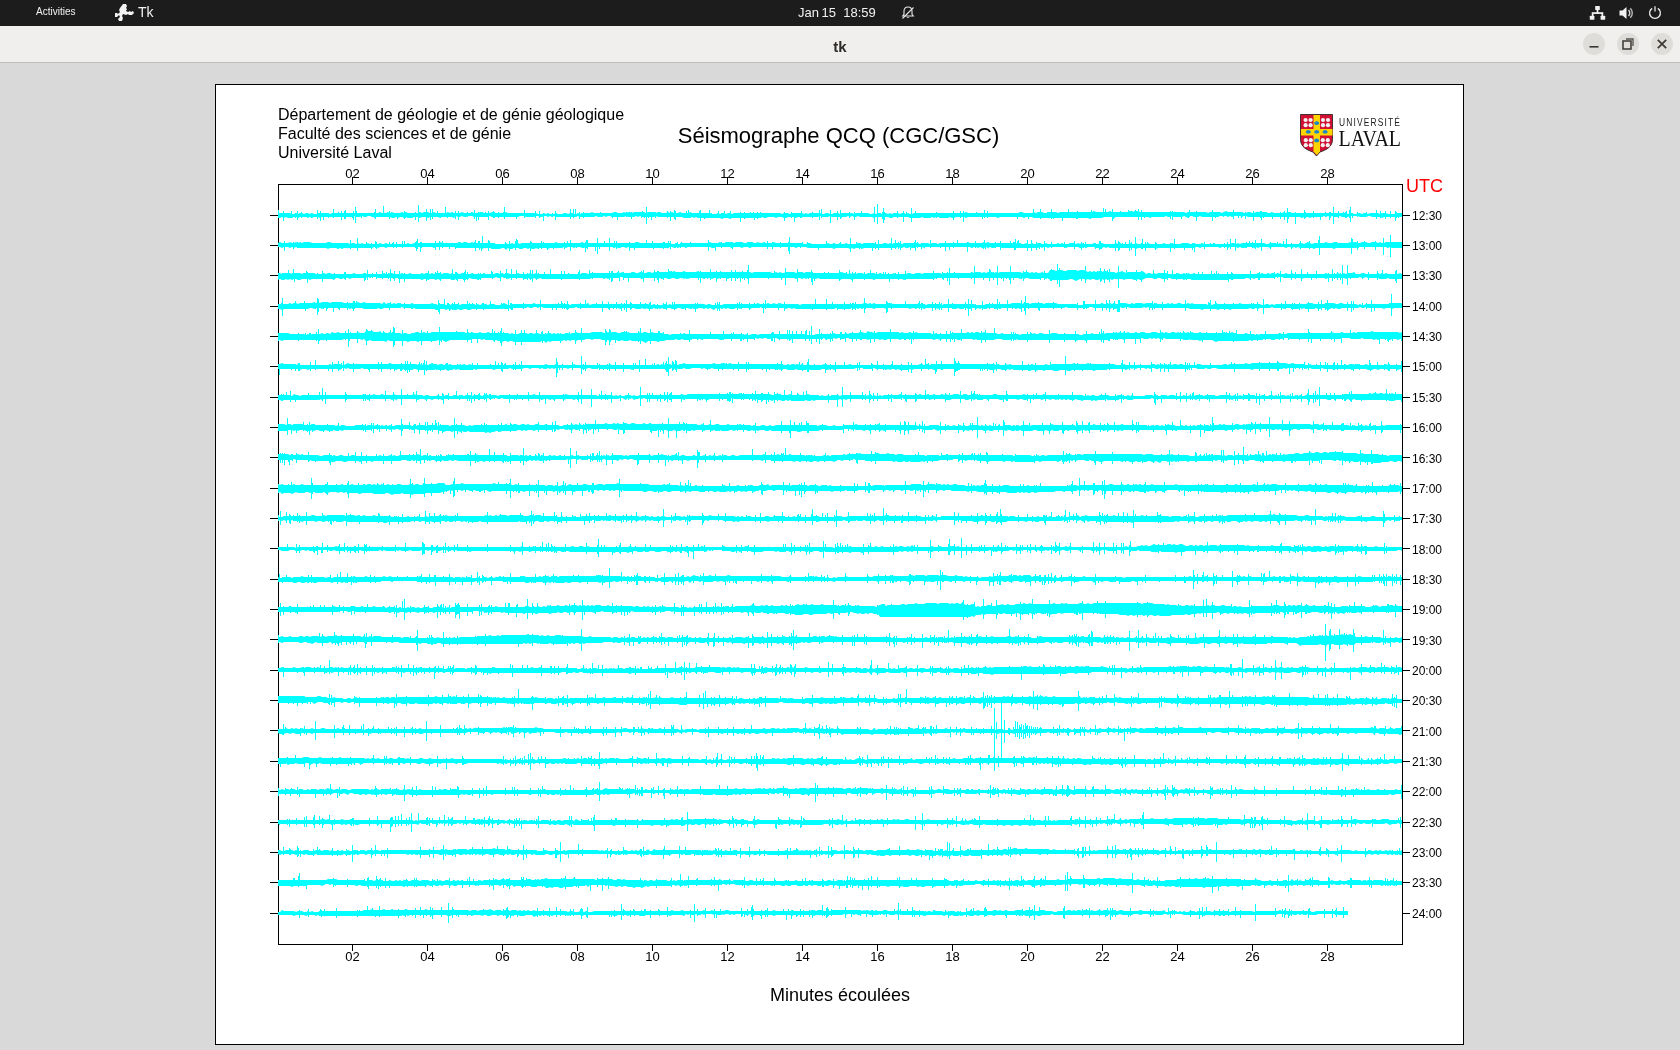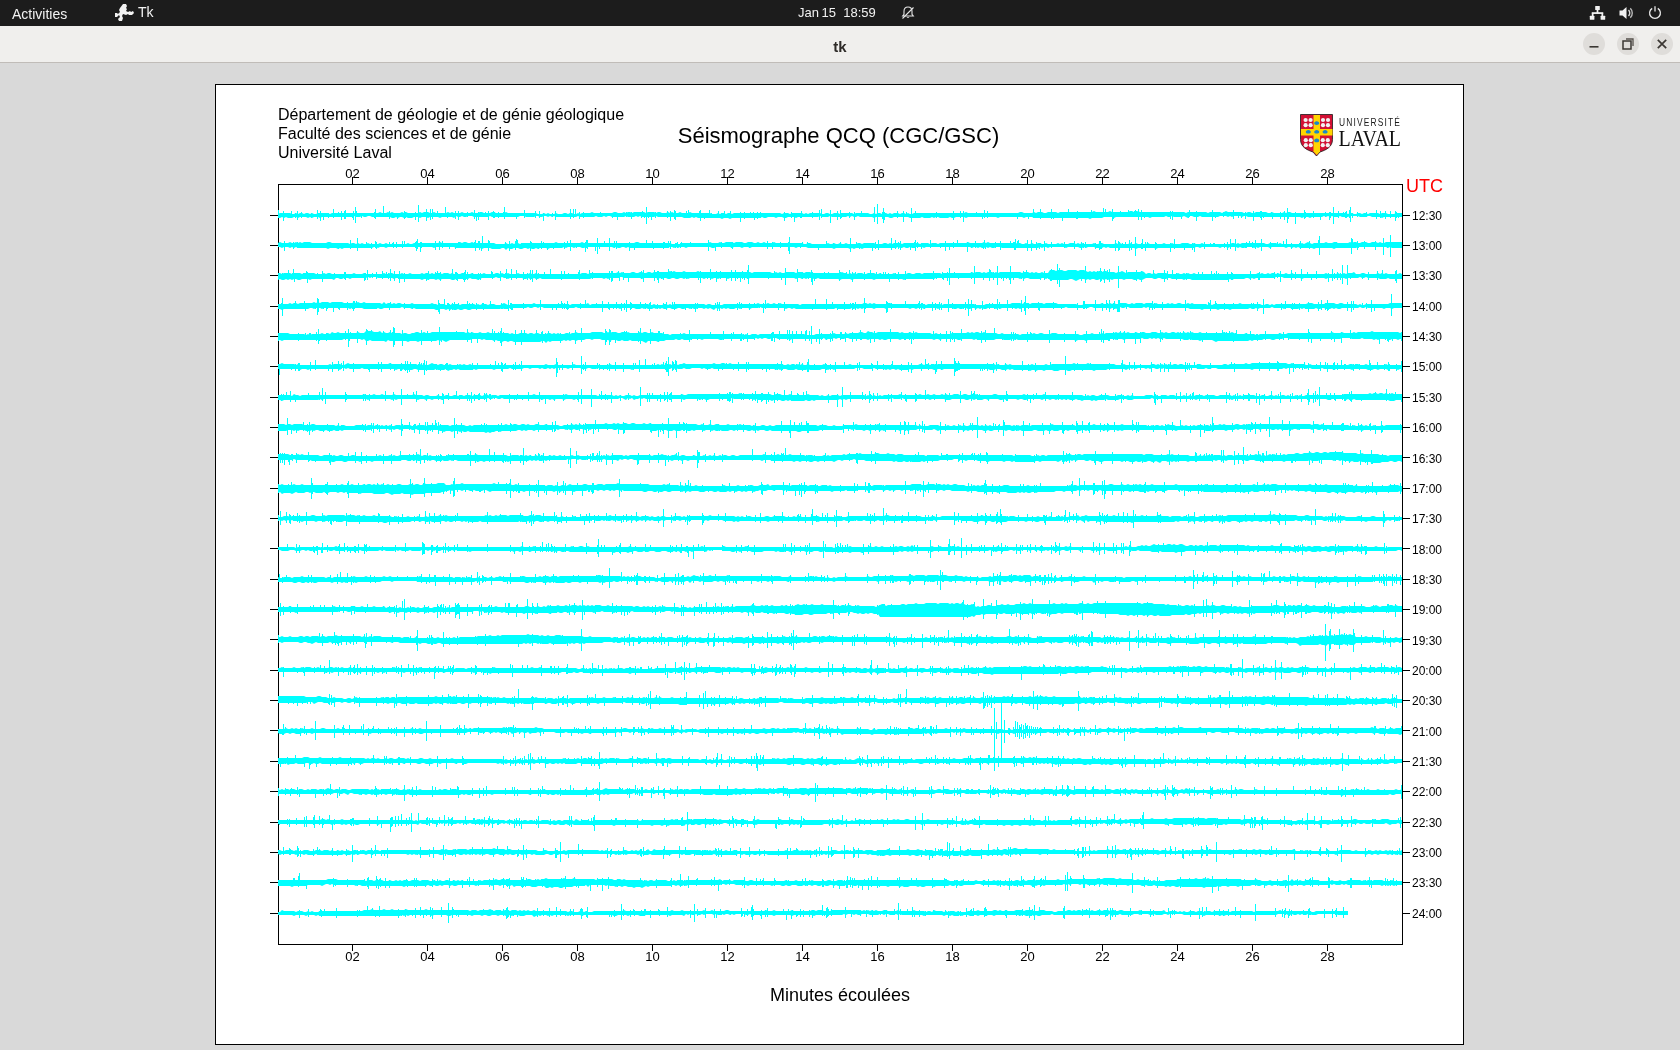--- a/index.html
+++ b/index.html
@@ -3,21 +3,21 @@
 <style>
 * { margin:0; padding:0; box-sizing:border-box; }
 body { width:1680px; height:1050px; overflow:hidden; font-family:"Liberation Sans",sans-serif; background:#d9d9d9; }
 .topbar { position:absolute; left:0; top:0; width:1680px; height:26px; background:#1c1c1c; color:#f2f2f2; font-size:13px; }
 .titlebar { position:absolute; left:0; top:26px; width:1680px; height:37px; background:#f0efed; border-bottom:1px solid #c0bcb8; }
 .desk { position:absolute; left:0; top:63px; width:1680px; height:987px; background:#d9d9d9; }
 .panel { position:absolute; left:215px; top:84px; width:1249px; height:961px; }
 </style></head>
 <body>
 <div class="topbar">
-<span style="position:absolute;left:12px;top:6px;font-size:14px">Activities</span>
+<span style="position:absolute;left:36px;top:6px;font-size:10px">Activities</span>
 <svg style="position:absolute;left:115px;top:3px" width="20" height="20" viewBox="0 0 20 20" fill="#f2f2f2">
 <path d="M8 1 l3 0 1 2 -1 2 1 1 -1 2 2 1 2 -1 1 1 2 -1 1 2 -2 2 -3 0 -1 -1 -2 1 -3 -1 -1 2 1 2 -1 3 -3 0 -1 -2 2 -2 -1 -2 -2 2 -3 0 -1 -2 1 -2 3 0 1 1 2 -2 -1 -2 1 -2z" fill-rule="evenodd"></path>
 </svg>
 <span style="position:absolute;left:138px;top:4px;font-size:14px">Tk</span>
 <span style="position:absolute;left:798px;top:5px;font-weight:400">Jan 15&nbsp;&nbsp;18:59</span>
 <svg style="position:absolute;left:900px;top:5px" width="16" height="16" viewBox="0 0 16 16">
 <path d="M8 2 c2.4 0 4 1.8 4 4.2 l0 3.1 1.3 1.7 -10.6 0 1.3 -1.7 0 -3.1 C4 3.8 5.6 2 8 2z" fill="none" stroke="#e6e6e6" stroke-width="1.1"></path>
 <path d="M6.7 12.2 a1.4 1.4 0 0 0 2.6 0z" fill="#e6e6e6"></path>
 <line x1="2.5" y1="13.5" x2="13.5" y2="2.5" stroke="#e6e6e6" stroke-width="1.1"></line>
 </svg>

